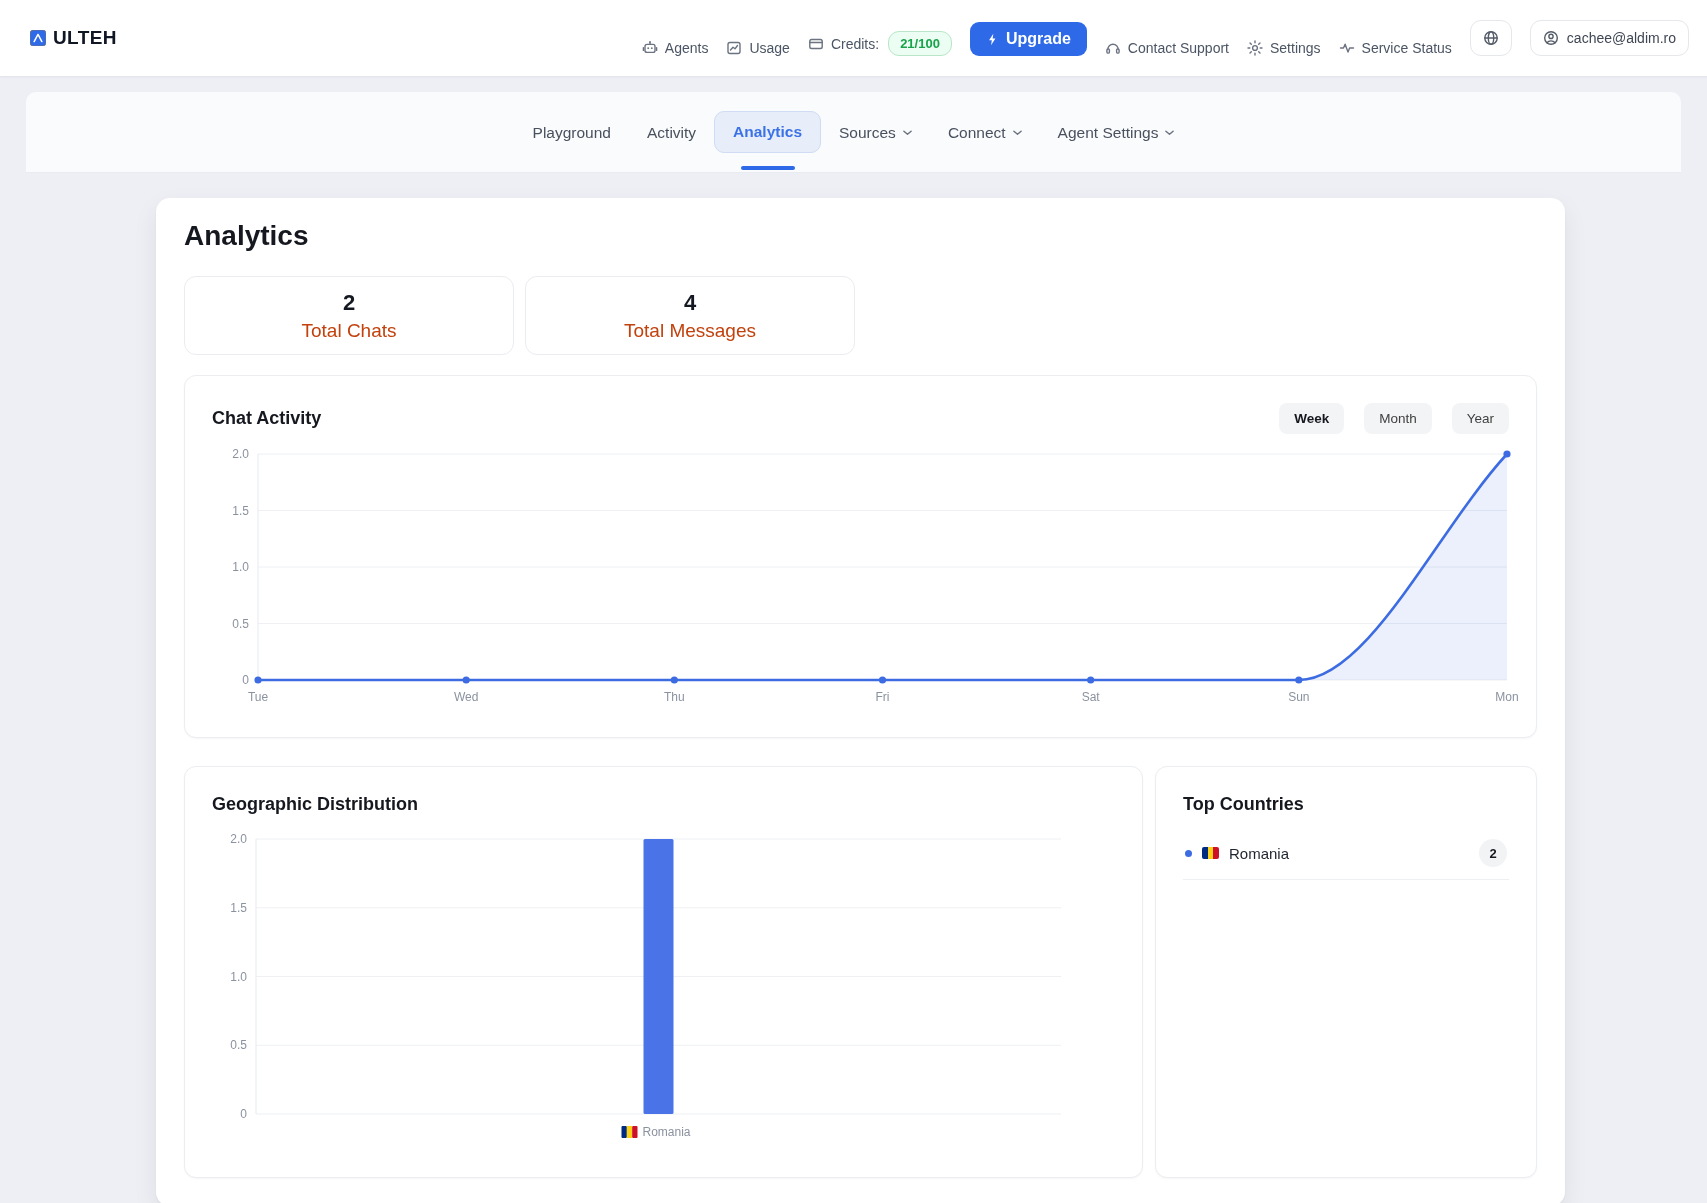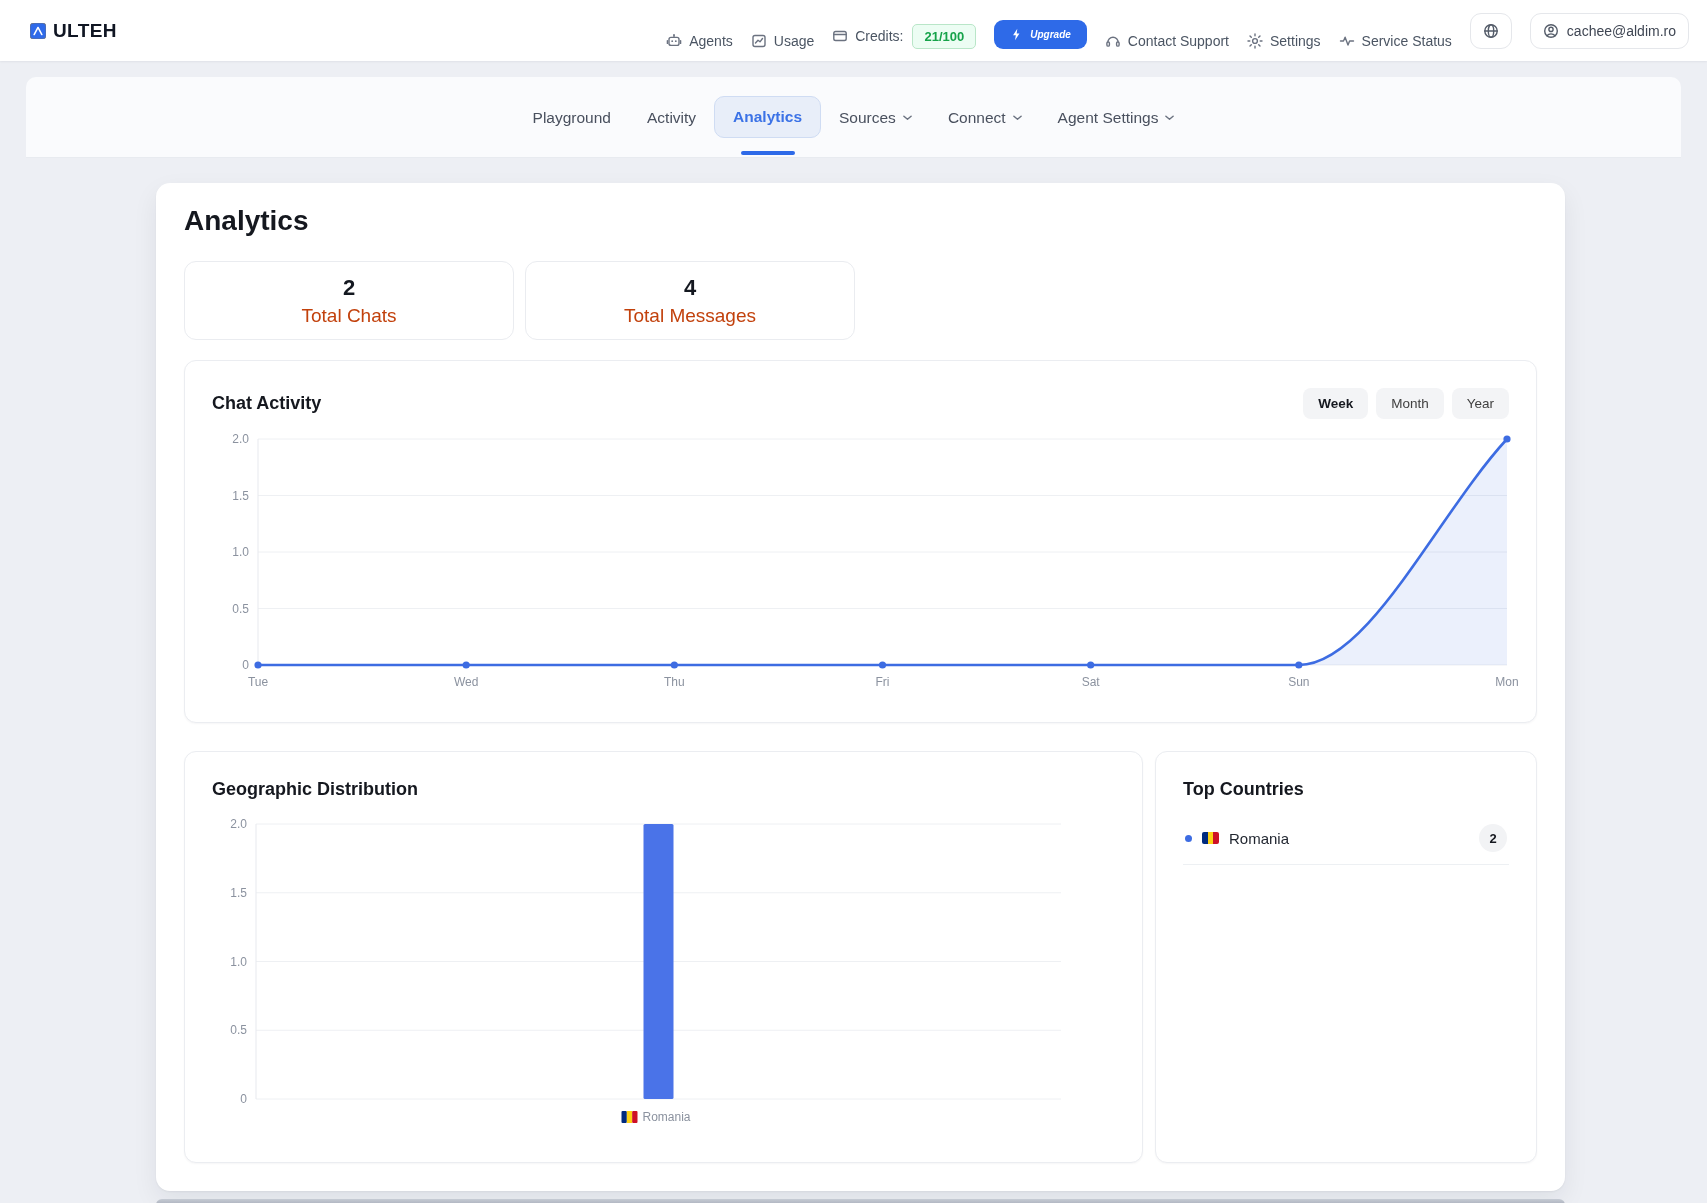--- a/index.html
+++ b/index.html
@@ -1,32 +1,32 @@
 <!DOCTYPE html>
 <html><head>
 <meta charset="utf-8">
 <style>
   * { box-sizing: border-box; }
   html, body { margin:0; padding:0; width:1707px; height:1203px; overflow:hidden;
     background:#edeff4; font-family:"Liberation Sans", sans-serif; color:#1f2430; }
 
   
-  .topbar { height:61px; background:#fff; display:flex; align-items:center;
+  .topbar { height:76px; background:#fff; display:flex; align-items:center;
     padding:0 18px 0 30px; box-shadow:0 1px 2px rgba(16,24,40,.06); position:relative; z-index:5; }
   .brand { display:flex; align-items:center; gap:7px; }
   .brand-name { font-size:19px; font-weight:800; letter-spacing:.4px; color:#101623; }
   .topnav { margin-left:auto; display:flex; align-items:flex-end; gap:18px; }
   .nav-link { display:flex; align-items:center; gap:7px; font-size:14px; color:#4b5563; cursor:pointer; }
   .icon svg { width:16px; height:16px; stroke:#6b7280; fill:none; stroke-width:1.4;
     stroke-linecap:round; stroke-linejoin:round; display:block; }
   .credits-pill { font-size:13px; font-weight:700; color:#16a34a; background:#ecfdf3;
-    border:1px solid #b9e6c8; border-radius:5px; padding:4px 11px; margin-left:2px; }
+    border:1px solid #b9e6c8; border-radius:11px; padding:4px 11px; margin-left:2px; }
   .upgrade-btn { display:flex; align-items:center; gap:7px; background:#2e6ae8; color:#fff;
-    border:none; border-radius:9px; padding:8px 16px; font-size:10px; font-weight:600;
-    font-family:inherit; cursor:pointer;font-style:italic; }
+    border:none; border-radius:9px; padding:8px 16px; font-size:16px; font-weight:600;
+    font-family:inherit; cursor:pointer; }
   .upgrade-btn svg { width:13px; height:13px; display:block; }
   .pill-btn { display:flex; align-items:center; gap:8px; background:#fff; border:1px solid #e5e7eb;
     border-radius:11px; padding:9px 12px; font-size:14px; color:#3f4653; font-family:inherit; cursor:pointer; }
   .pill-btn .icon svg { stroke:#545c69; }
 
   
   .tabstrip { margin:16px 26px 0; height:81px; background:#fafbfd; border-radius:10px 10px 0 0;
     border-bottom:1px solid #e8ebf0; display:flex; align-items:center; justify-content:center; position:relative; }
   .tabs { display:flex; align-items:flex-end; }
   .tab { position:relative; display:flex; align-items:center; gap:7px; padding:11px 18px;
@@ -47,21 +47,21 @@
   .stat-card { width:330px; height:79px; border:1px solid #eaecf0; border-radius:12px;
     display:flex; flex-direction:column; align-items:center; justify-content:center; gap:4px; }
   .stat-value { font-size:22px; font-weight:700; color:#141820; }
   .stat-label { font-size:19px; color:#c2410c; }
 
   .panel { border:1px solid #ebedf1; border-radius:12px; background:#fff;
     box-shadow:0 1px 2px rgba(16,24,40,.04); padding:27px; }
   .panel-title { font-size:18px; font-weight:600; color:#15181f; }
   .chat-panel { margin-top:20px; }
   .panel-head { display:flex; align-items:center; margin-bottom:8px; }
-  .ranges { margin-left:auto; display:flex; gap:8px;align-items:center; }
+  .ranges { margin-left:auto; display:flex; gap:20px;align-items:center; }
   .range-btn { background:#f3f4f6; border:none; border-radius:8px; padding:8px 15px;
     font-size:13.5px; color:#404040; font-family:inherit; cursor:pointer; }
   .range-btn.active { color:#15181f; font-weight:700; }
 
   .bottom-row { display:flex; gap:12px; margin-top:28px; }
   .geo-panel { width:959px; }
   .countries-panel { flex:1; }
   .countries-panel .panel-title { display:block; margin-bottom:12px; }
   .country-row { display:flex; align-items:center; gap:10px; padding:12px 2px;
     border-bottom:1px solid #edf0f3; }

